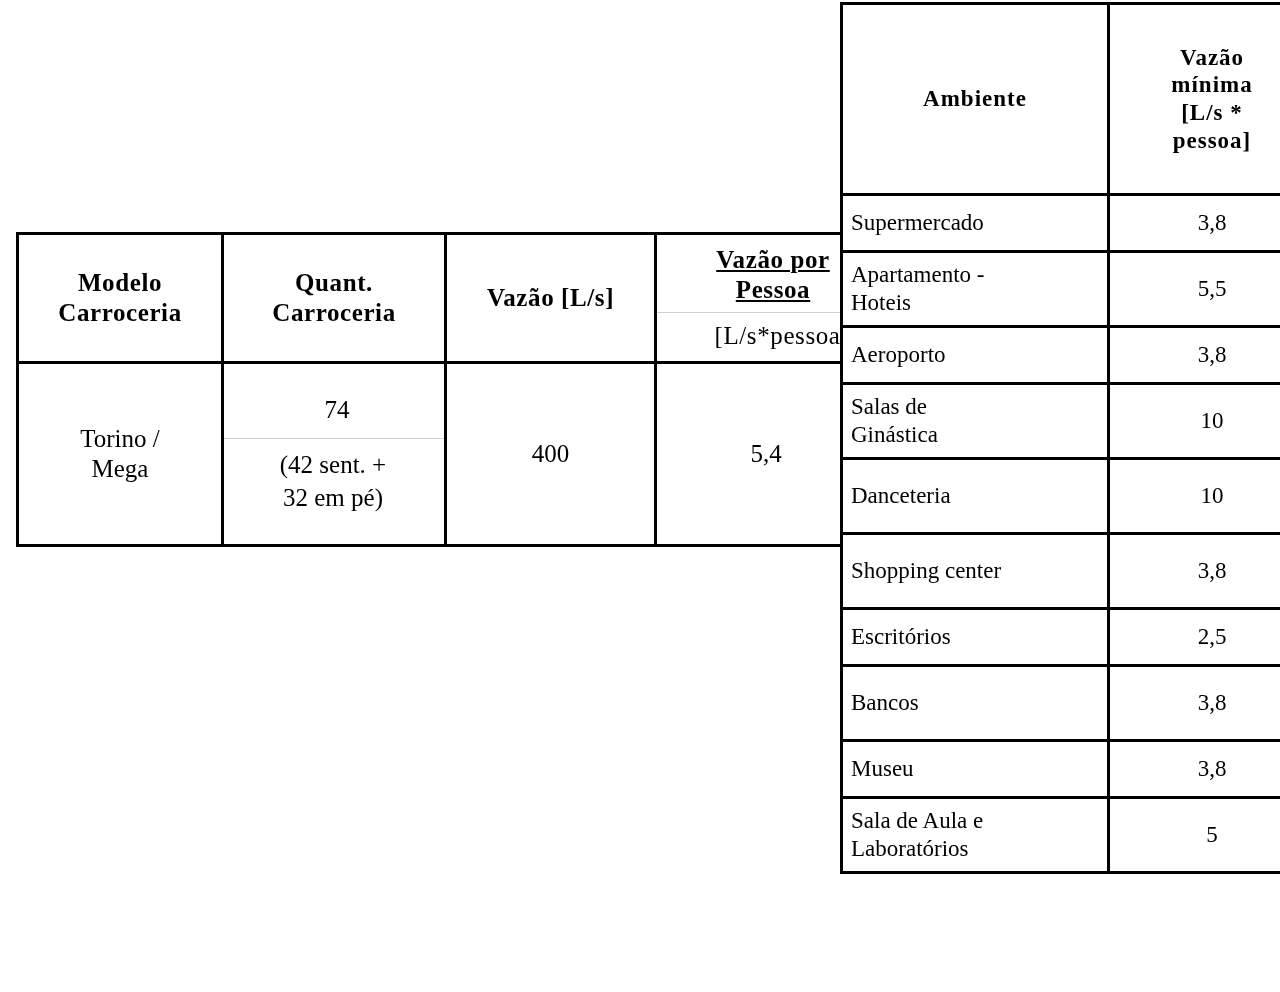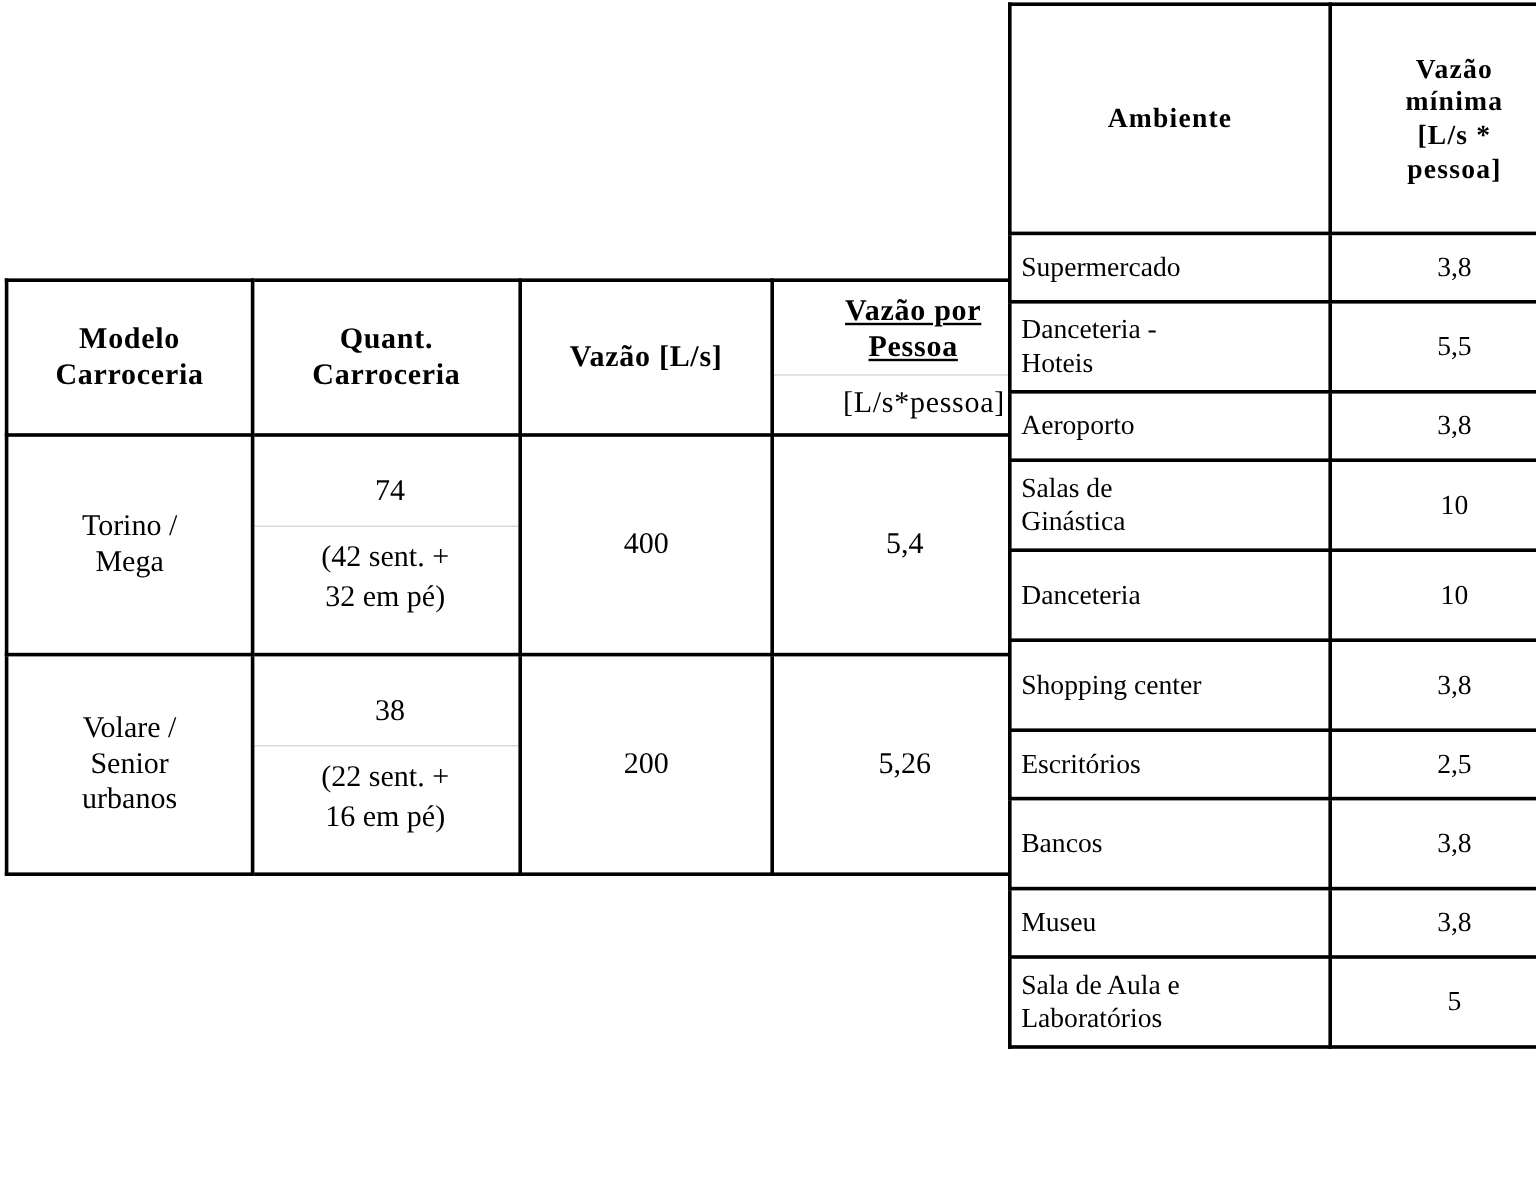--- a/index.html
+++ b/index.html
@@ -12,21 +12,21 @@
     height: 992px;
     position: relative;
     font-family: "Liberation Serif", serif;
     color: #000000;
     overflow: hidden;
   }
 
   
   #left-table-wrap {
     position: absolute;
-    left: 4px;
+    left: 16px;
     top: 232px;
     width: 815px;
   }
   table.doc-table {
     border-collapse: collapse;
     table-layout: fixed;
     background: #ffffff;
   }
   #left-table {
     width: 815px;
@@ -155,36 +155,20 @@
         </td>
         <td class="split-cell">
           <span class="top">74</span>
           <span class="bottom">
             <span>(42 sent. +</span><br>
             <span>32 em pé)</span>
           </span>
         </td>
         <td>400</td>
         <td>5,4</td>
-      </tr>
-      <tr class="tall-row">
-        <td class="model-cell">
-          <span>Volare /</span><br>
-          <span>Senior</span><br>
-          <span>urbanos</span>
-        </td>
-        <td class="split-cell">
-          <span class="top">38</span>
-          <span class="bottom">
-            <span>(22 sent. +</span><br>
-            <span>16 em pé)</span>
-          </span>
-        </td>
-        <td>200</td>
-        <td>5,26</td>
       </tr>
     </tbody>
   </table>
 </div>
 
 <div id="right-table-wrap">
   <table id="right-table" class="doc-table">
     <thead>
       <tr class="head-row">
         <th class="env-h">Ambiente</th>
@@ -196,21 +180,21 @@
         </th>
       </tr>
     </thead>
     <tbody>
       <tr class="row-1l">
         <td class="env">Supermercado</td>
         <td class="val">3,8</td>
       </tr>
       <tr class="row-2l">
         <td class="env">
-          <span>Danceteria -</span><br>
+          <span>Apartamento -</span><br>
           <span>Hoteis</span>
         </td>
         <td class="val">5,5</td>
       </tr>
       <tr class="row-1l">
         <td class="env">Aeroporto</td>
         <td class="val">3,8</td>
       </tr>
       <tr class="row-2l">
         <td class="env">

